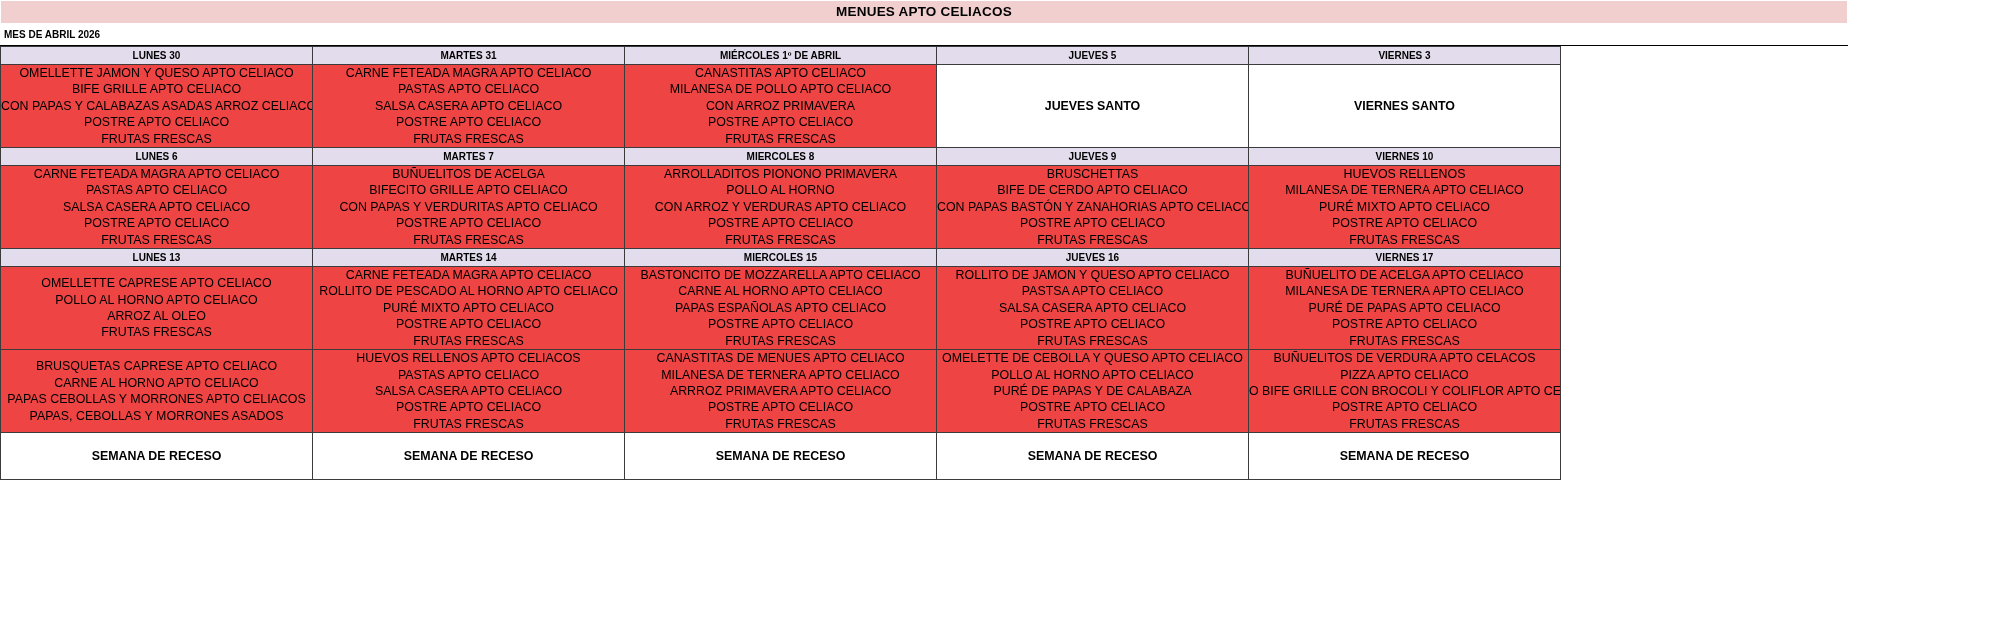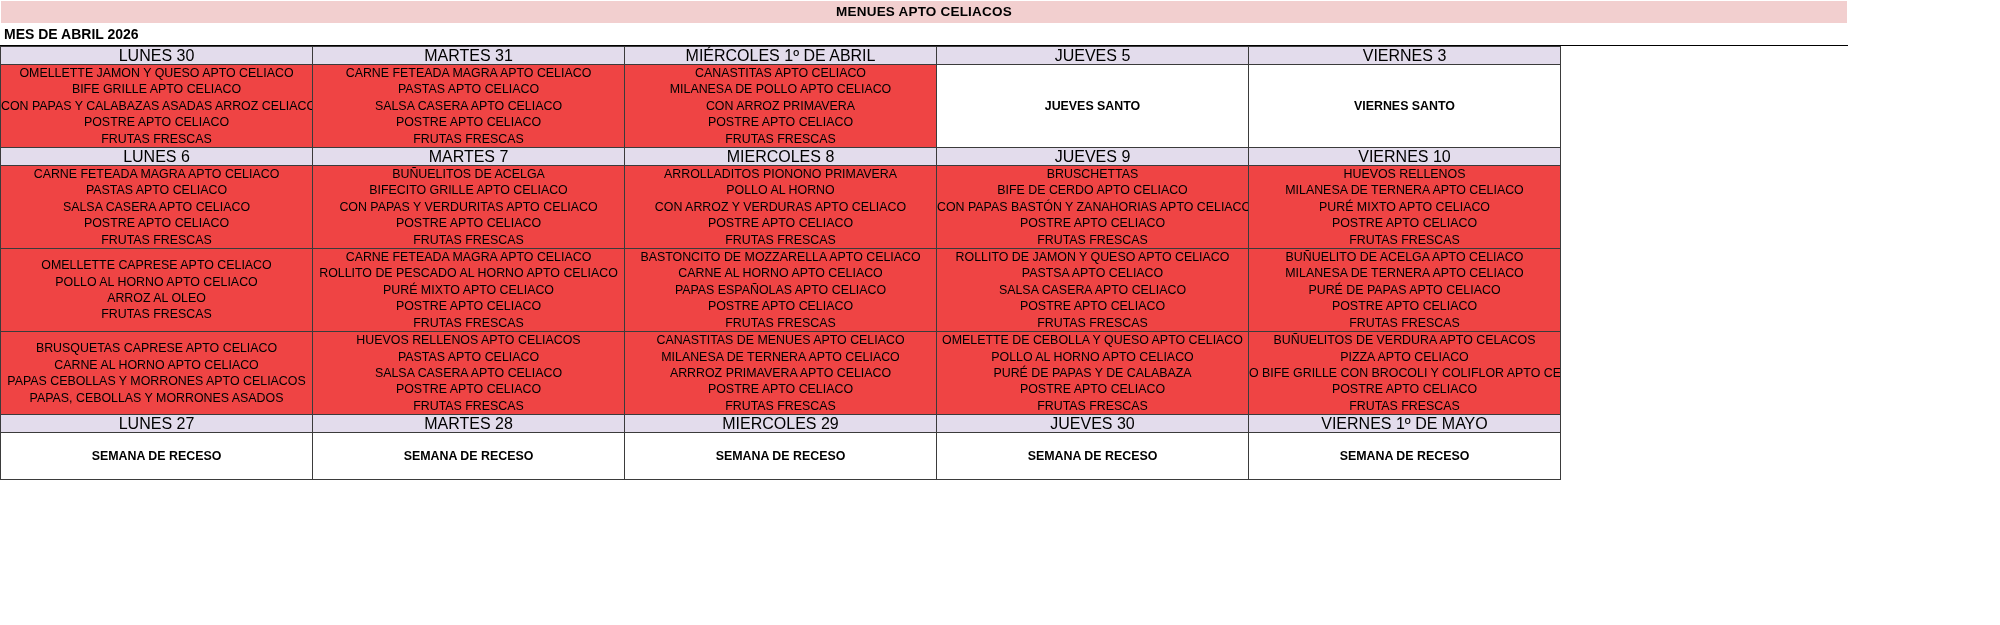--- a/index.html
+++ b/index.html
@@ -27,38 +27,38 @@
     line-height: 22px;
     text-align: center;
     font-weight: bold;
     font-size: 13.5px;
     letter-spacing: 0.2px;
   }
   .month-bar {
     height: 21px;
     line-height: 21px;
     font-weight: bold;
-    font-size: 14px;
+    font-size: 10px;
     padding-left: 4px;
     border-bottom: 1px solid #000000;
   }
   table.menu {
     border-collapse: collapse;
     table-layout: fixed;
     width: 1560px;
   }
   table.menu td, table.menu th {
     border: 1px solid #3b3b3b;
     padding: 0;
     margin: 0;
   }
   th.day-head {
     background: #e3dcec;
-    font-weight: normal;
-    font-size: 16px;
+    font-weight: bold;
+    font-size: 10px;
     height: 17px;
     line-height: 17px;
     text-align: center;
   }
   td.cell {
     background: #ef4444;
     vertical-align: middle;
     text-align: center;
     padding: 2px 3px 3px 3px;
     height: 78px;
@@ -168,20 +168,27 @@
           </td>
           <td class="cell">
             <div class="line">HUEVOS RELLENOS</div>
             <div class="line">MILANESA DE TERNERA APTO CELIACO</div>
             <div class="line">PURÉ MIXTO APTO CELIACO</div>
             <div class="line">POSTRE APTO CELIACO</div>
             <div class="line">FRUTAS FRESCAS</div>
           </td>
         </tr>
         <tr>
+          <th class="day-head">LUNES 13</th>
+          <th class="day-head">MARTES 14</th>
+          <th class="day-head">MIERCOLES 15</th>
+          <th class="day-head">JUEVES 16</th>
+          <th class="day-head">VIERNES 17</th>
+        </tr>
+        <tr>
           <td class="cell">
             <div class="line">OMELLETTE CAPRESE APTO CELIACO</div>
             <div class="line">POLLO AL HORNO APTO CELIACO</div>
             <div class="line">ARROZ AL OLEO</div>
             <div class="line">FRUTAS FRESCAS</div>
           </td>
           <td class="cell">
             <div class="line">CARNE FETEADA MAGRA APTO CELIACO</div>
             <div class="line">ROLLITO DE PESCADO AL HORNO APTO CELIACO</div>
             <div class="line">PURÉ MIXTO APTO CELIACO</div>
@@ -238,27 +245,20 @@
             <div class="line">POSTRE APTO CELIACO</div>
             <div class="line">FRUTAS FRESCAS</div>
           </td>
           <td class="cell">
             <div class="line">BUÑUELITOS DE VERDURA APTO CELACOS</div>
             <div class="line">PIZZA APTO CELIACO</div>
             <div class="line">O BIFE GRILLE CON BROCOLI Y COLIFLOR APTO CELIACO</div>
             <div class="line">POSTRE APTO CELIACO</div>
             <div class="line">FRUTAS FRESCAS</div>
           </td>
-        </tr>
-        <tr>
-          <th class="day-head">LUNES 27</th>
-          <th class="day-head">MARTES 28</th>
-          <th class="day-head">MIERCOLES 29</th>
-          <th class="day-head">JUEVES 30</th>
-          <th class="day-head">VIERNES 1º DE MAYO</th>
         </tr>
         <tr>
           <td class="cell blank recess">
             <div class="line">SEMANA DE RECESO</div>
           </td>
           <td class="cell blank recess">
             <div class="line">SEMANA DE RECESO</div>
           </td>
           <td class="cell blank recess">
             <div class="line">SEMANA DE RECESO</div>

